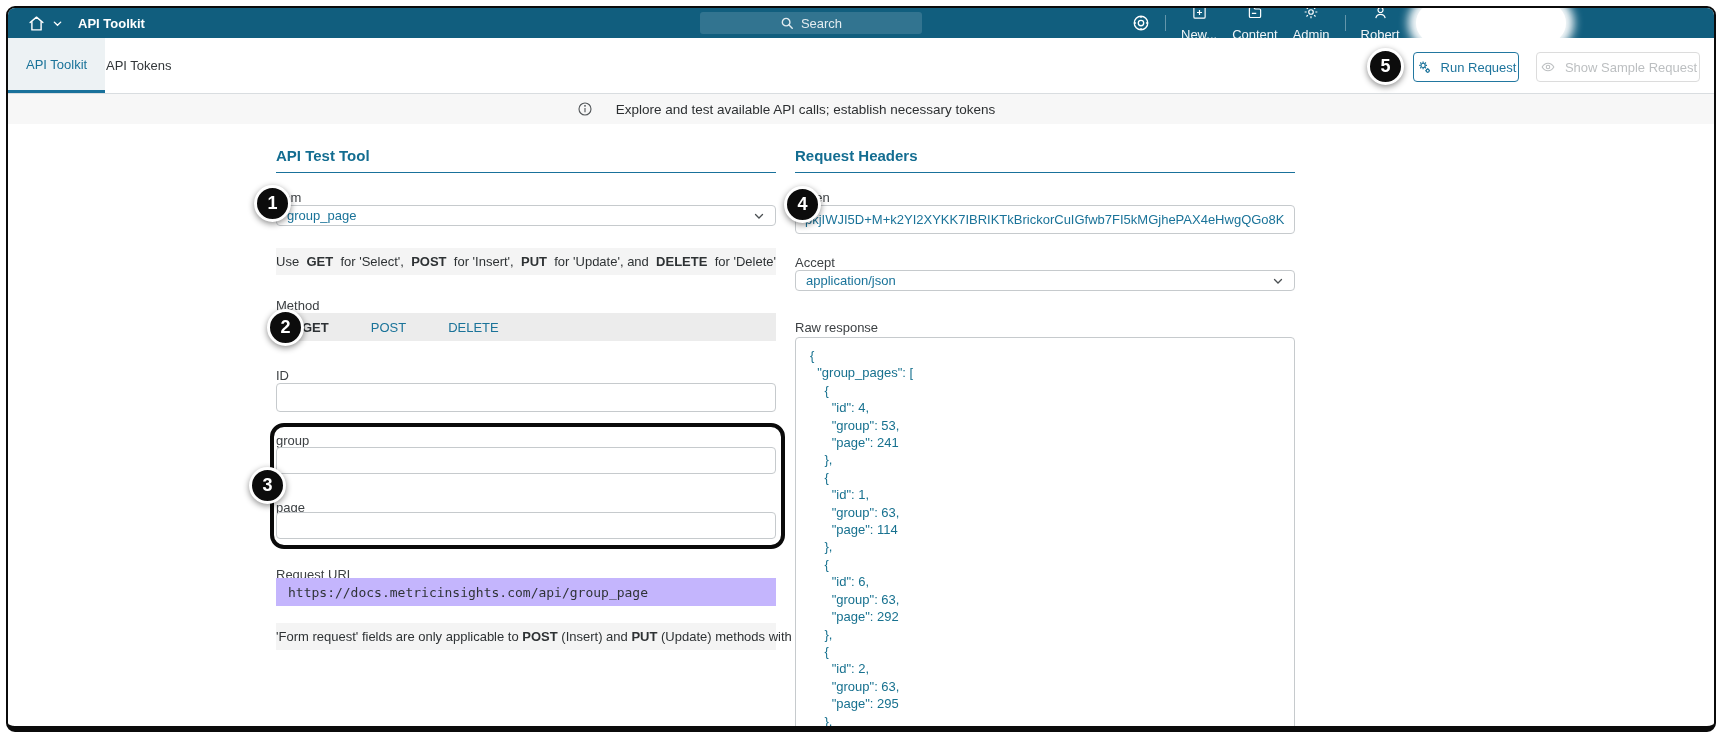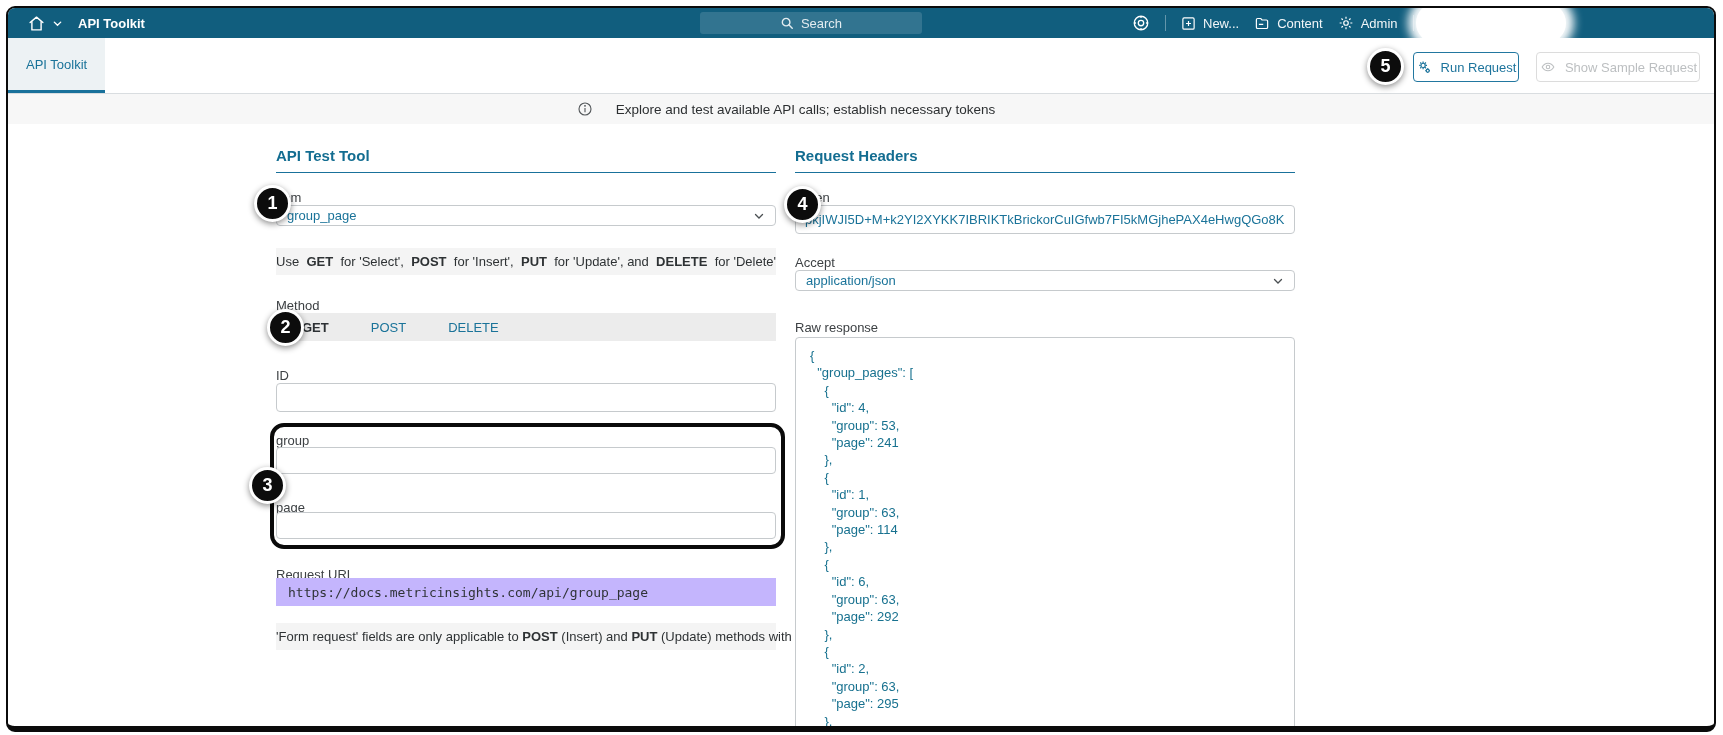--- a/index.html
+++ b/index.html
@@ -15,21 +15,21 @@
   .nav-left { position: absolute; left: 20px; top: 0; height: 30px;
               display: flex; align-items: center; gap: 7px; }
   .nav-title { font-size: 13px; font-weight: bold; color: #fff; margin-left: 8px; }
   .nav-search { position: absolute; left: 692px; top: 4px; width: 222px; height: 22px;
                 background: rgba(255,255,255,0.14); border-radius: 3px;
                 display: flex; align-items: center; justify-content: center; gap: 7px;
                 color: #e3ecf0; font-size: 13px; cursor: pointer; }
   .nav-right { position: absolute; left: 1124px; top: 0; height: 30px;
                display: flex; align-items: center; gap: 15px; }
   .nav-item { display: flex; align-items: center; gap: 7px; font-size: 13px;
-              color: #f2f6f8; cursor: pointer; white-space: nowrap; }
+              color: #f2f6f8; cursor: pointer; white-space: nowrap; flex-direction: column; }
   .nav-divider { width: 1px; height: 16px; background: rgba(255,255,255,0.35); }
   .nav-blur { position: absolute; left: 1408px; top: -5px; width: 150px; height: 40px;
               background: #fff; border-radius: 20px;
               box-shadow: 0 0 10px 8px rgba(255,255,255,0.97); }
 
   
   .tabbar { position: absolute; left: 0; top: 30px; right: 0; height: 56px;
             background: #fff; border-bottom: 1px solid #d9dde0; }
   .tab { position: absolute; top: 0; height: 55px; display: flex; align-items: center;
          font-size: 13px; color: #33373a; padding: 0 18px; cursor: pointer; }
@@ -177,20 +177,21 @@
             </svg>
         </span>
         <span>Robert</span>
       </div>
     </div>
     <div class="nav-blur"></div>
   </div>
 
   <div class="tabbar">
     <div class="tab active">API Toolkit</div>
+    <div class="tab plain">API Tokens</div>
   </div>
   <div class="btn btn-run">
     <span>
       <svg width="17" height="17" viewBox="0 0 24 24" fill="none" stroke="#1d749c" stroke-width="1.7">
           <circle cx="10" cy="9" r="3"></circle>
           <path d="M10 3.5v2M10 12.5v2M4.5 9h2M13.5 9h2M6 5l1.4 1.4M12.6 11.6 14 13M14 5l-1.4 1.4M7.4 11.6 6 13"></path>
           <circle cx="16.5" cy="16.5" r="2.1"></circle>
           <path d="M16.5 13.2v1.2M16.5 18.6v1.2M13.2 16.5h1.2M18.6 16.5h1.2"></path>
         </svg>
     </span>

